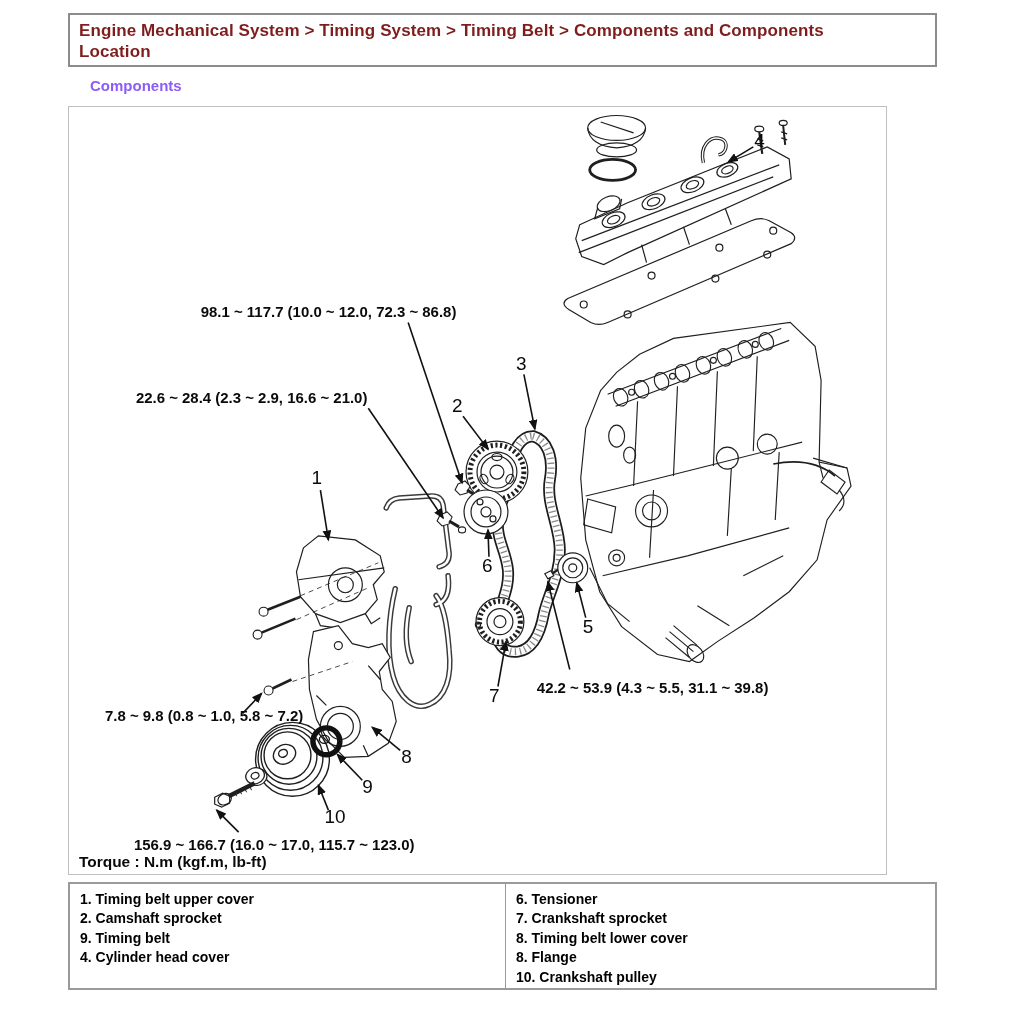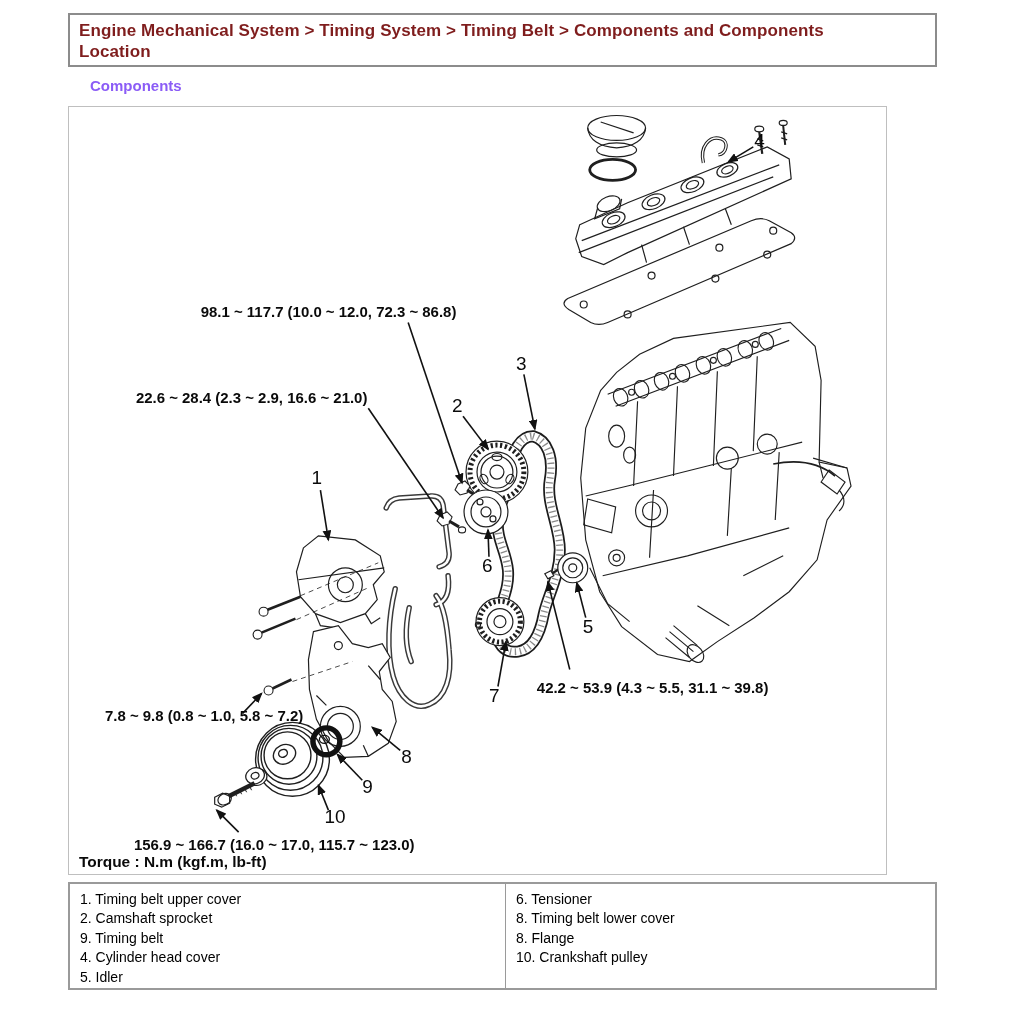--- a/index.html
+++ b/index.html
@@ -16,21 +16,21 @@
                    font-weight:bold; color:#8b5cf6; }
 
   .diagram-box { position:absolute; left:68px; top:106px; width:819px; height:769px;
                  border:1px solid #bfbfbf; background:#fff; }
   svg text { font-family:"Liberation Sans", sans-serif; }
   .torque { font-size:15px; font-weight:bold; fill:#0a0a0a; }
   .callout-num { font-size:19px; fill:#0a0a0a; }
   .note { font-size:15.5px; font-weight:bold; fill:#0a0a0a; }
 
   .legend { position:absolute; left:68px; top:882px; width:869px; height:108px;
-            border:2px solid #9a9a9a; display:flex; background:#fff; }
+            border:2px solid #9a9a9a; display:flex; background:#fff;font-weight:bold; }
   .legend .col { padding:6px 8px 6px 10px; }
   .legend .col.left  { width:436px; border-right:1.5px solid #9a9a9a; }
   .legend .col.right { flex:1; }
   .legend-item { font-size:14px; line-height:19.4px; color:#000; white-space:nowrap; }
 </style>
 </head>
 <body>
 
 <div class="page">
 
@@ -306,23 +306,23 @@
     </g>
   </svg>
   </div>
 
   <div class="legend">
     <div class="col left">
       <div class="legend-item">1. Timing belt upper cover</div>
       <div class="legend-item">2. Camshaft sprocket</div>
       <div class="legend-item">9. Timing belt</div>
       <div class="legend-item">4. Cylinder head cover</div>
-      <div class="legend-item">5. Idler</div>
     </div>
     <div class="col right">
       <div class="legend-item">6. Tensioner</div>
+      <div class="legend-item">7. Crankshaft sprocket</div>
       <div class="legend-item">8. Timing belt lower cover</div>
       <div class="legend-item">8. Flange</div>
       <div class="legend-item">10. Crankshaft pulley</div>
     </div>
   </div>
 
 </div>
 
 </body></html>

